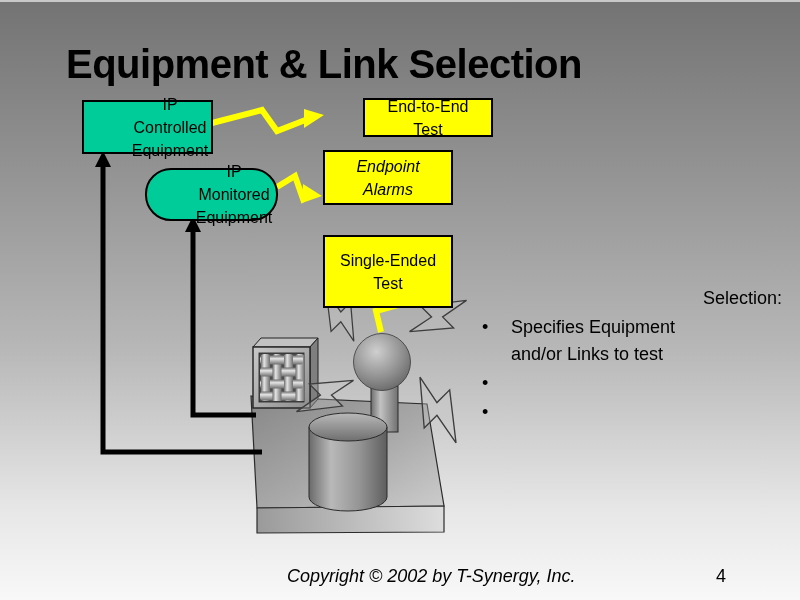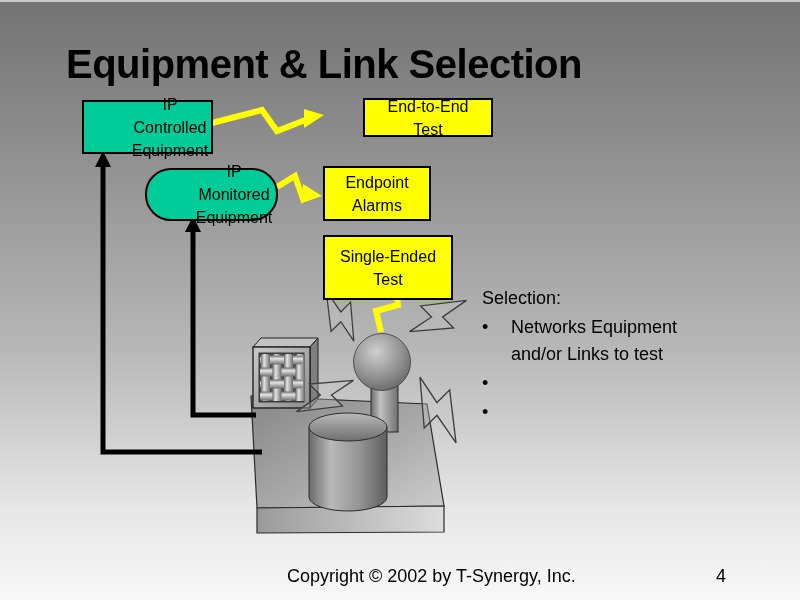--- a/index.html
+++ b/index.html
@@ -17,33 +17,33 @@
   .box{
     position:absolute;border:2px solid #000;box-sizing:border-box;
     display:flex;align-items:center;justify-content:center;text-align:center;
     font-size:16px;line-height:23px;white-space:pre-line;z-index:3;
   }
   .green{background:#00CC99;padding-left:45px;}
   .yellow{background:#FFFF00;}
   .box-g1{left:82px;top:100px;width:131px;height:54px;}
   .box-g2{left:145px;top:168px;width:133px;height:53px;border-radius:26px;}
   .box-y1{left:323px;top:98px;width:130px;height:39px;margin-left:40px;}
-  .box-y2{left:323px;top:166px;width:108px;height:55px;}
-  .box-y3{left:323px;top:235px;width:130px;height:65px;}
+  .box-y2{left:323px;top:150px;width:130px;height:55px;font-style:italic;}
+  .box-y3{left:323px;top:235px;width:130px;height:73px;}
   .intro{
     position:absolute;left:482px;top:106px;width:312px;
     font-size:24px;line-height:32px;color:#2121CC;white-space:pre-line;z-index:3;
   }
   .selection{position:absolute;left:482px;top:285px;width:300px;font-size:18px;line-height:27px;z-index:3;}
-  .sel-heading{margin-bottom:1px;}
+  .sel-heading{margin-bottom:1px;text-align:right;}
   .bullet-row{display:flex;margin-top:2px;}
   .bullet-dot{width:29px;flex:0 0 29px;}
   .bullet-text{white-space:pre-line;}
   .footer-left{position:absolute;left:64px;top:566px;font-size:18px;z-index:3;}
-  .footer-center{position:absolute;left:287px;top:566px;font-size:18px;z-index:3;}
+  .footer-center{position:absolute;left:287px;top:566px;font-size:18px;z-index:3;font-style:italic;}
   .footer-right{position:absolute;left:716px;top:566px;font-size:18px;z-index:3;}
 </style>
 </head>
 <body>
 
 <div class="slide">
 
   <div class="title">Equipment &amp; Link Selection</div>
 
   <svg class="scene" viewBox="0 0 800 600" xmlns="http://www.w3.org/2000/svg">
@@ -180,21 +180,21 @@
   <div class="box yellow box-y3">
     <span>Single-Ended
 Test</span>
   </div>
 
 
   <div class="selection">
     <div class="sel-heading">Selection:</div>
     <div class="bullet-row">
       <span class="bullet-dot">•</span>
-      <span class="bullet-text">Networks Equipment
+      <span class="bullet-text">Specifies Equipment
 and/or Links to test</span>
     </div>
     <div class="bullet-row">
       <span class="bullet-dot">•</span>
     </div>
     <div class="bullet-row">
       <span class="bullet-dot">•</span>
     </div>
   </div>
 

